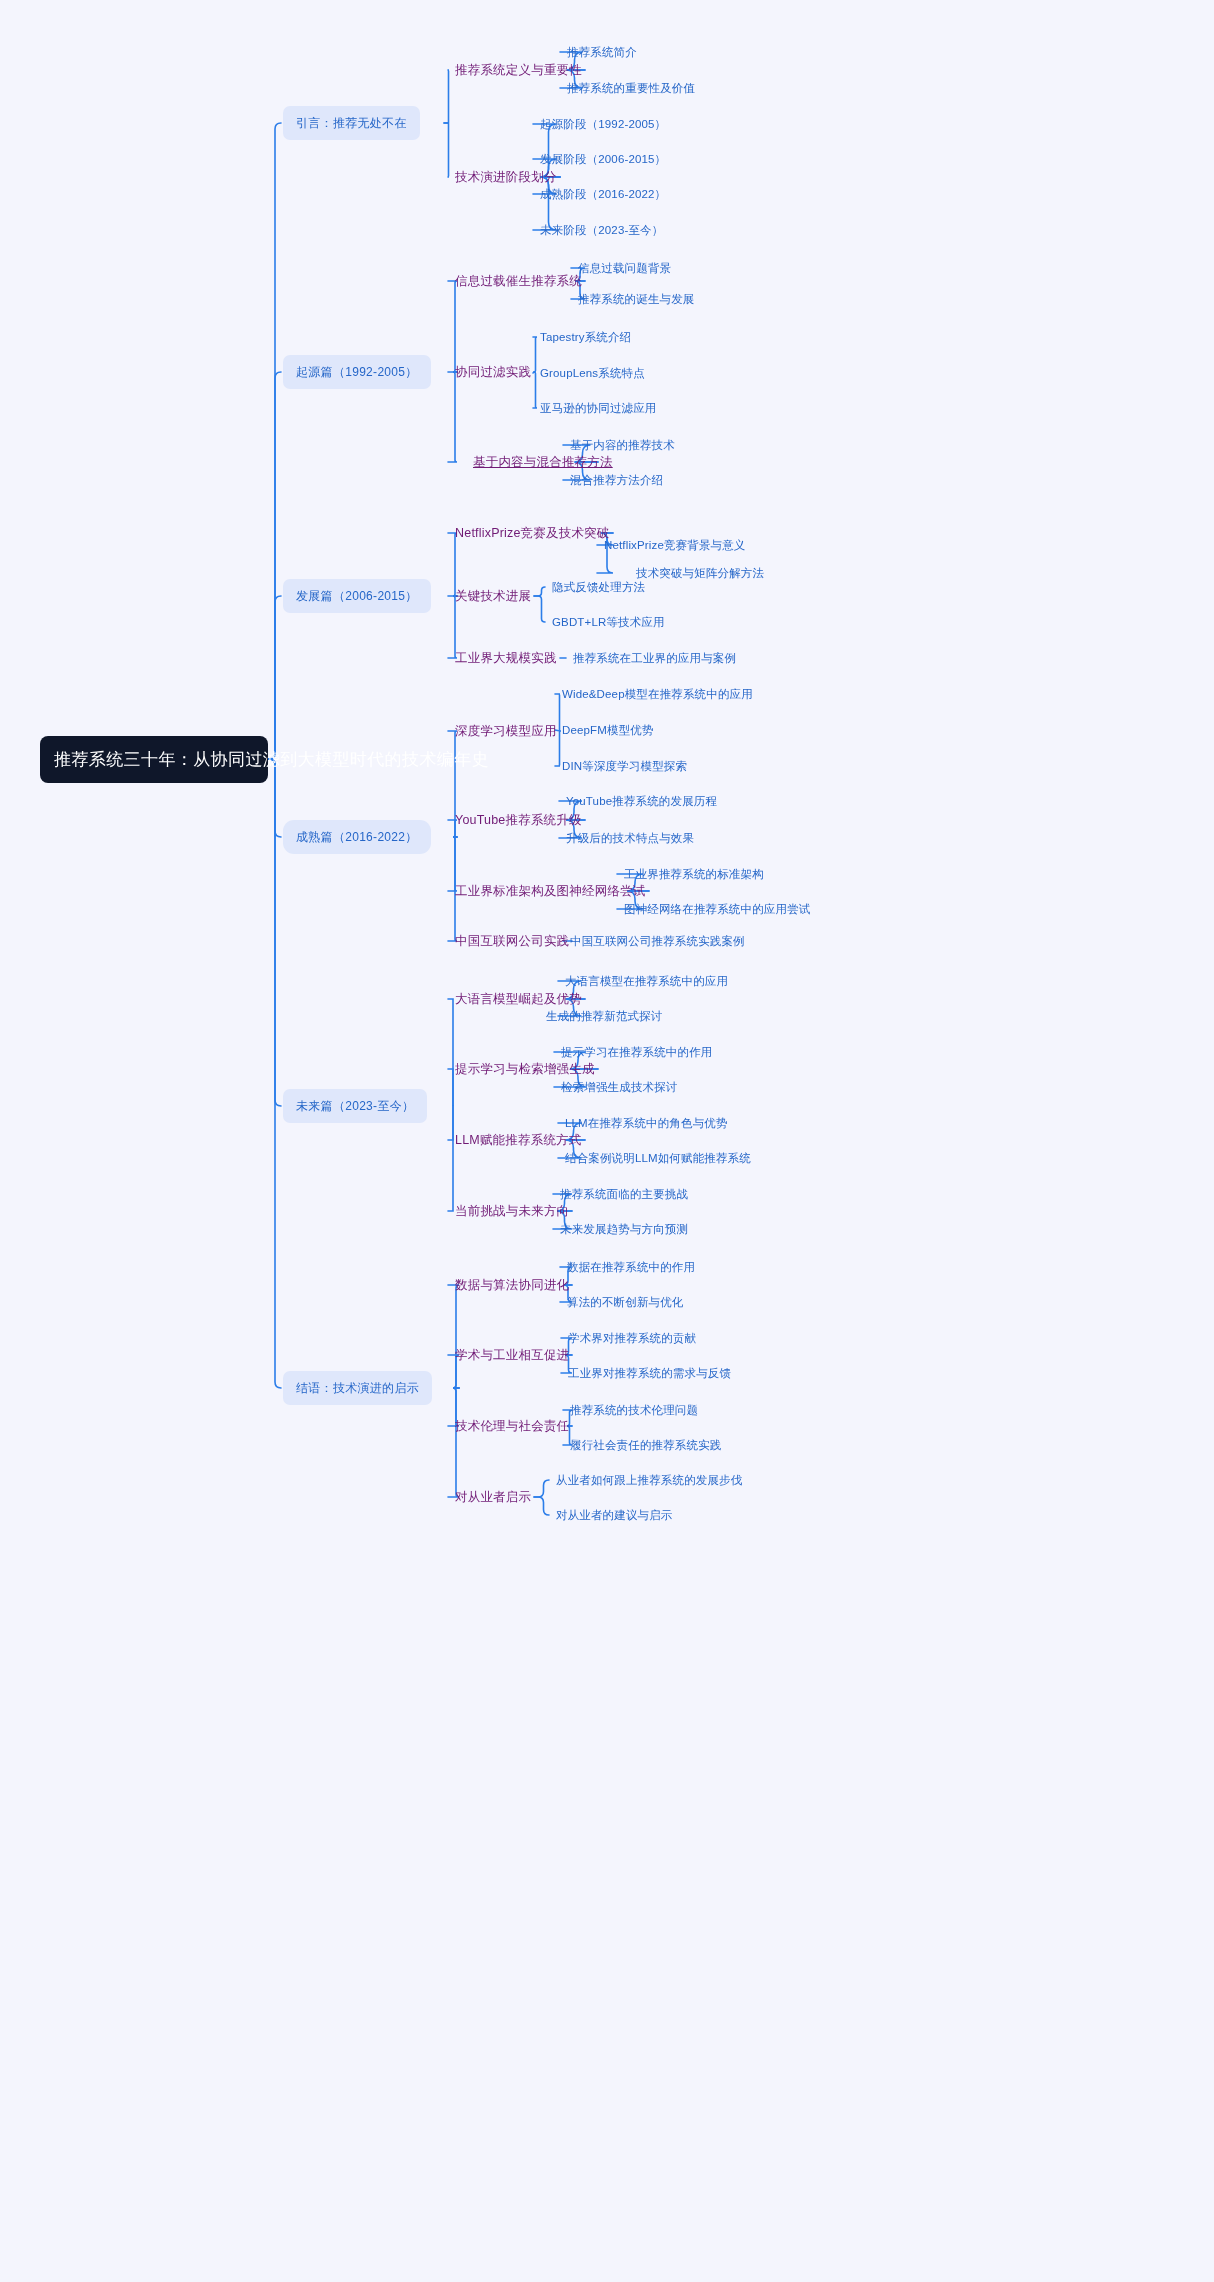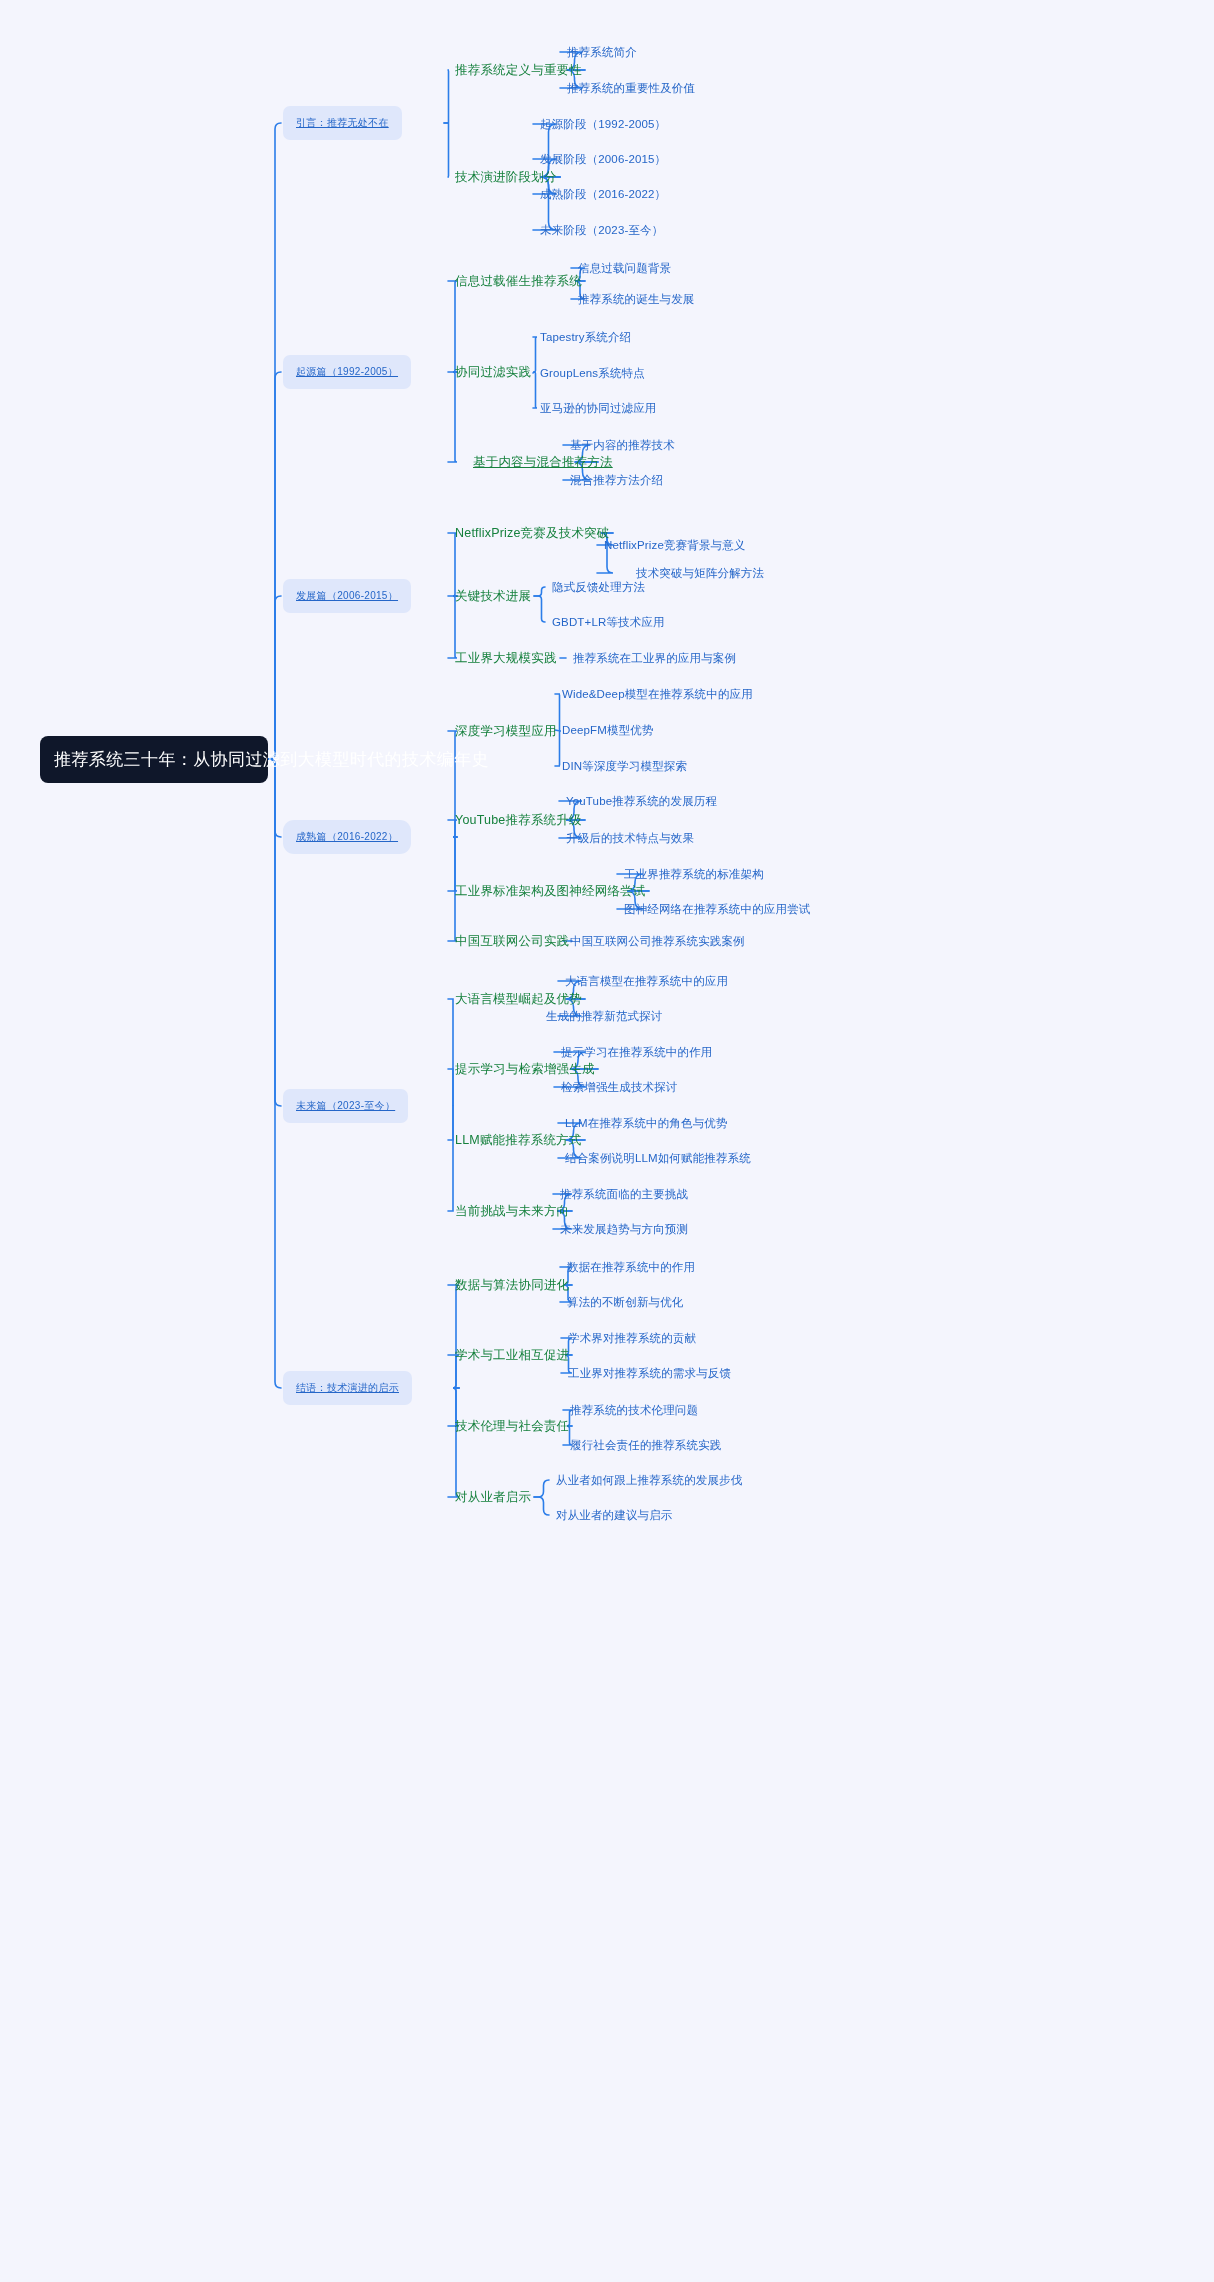--- a/index.html
+++ b/index.html
@@ -25,30 +25,29 @@
     padding:11px 14px;
     letter-spacing:.4px;
     font-weight:400;
   }
 
   
   .l1{
     background:#dfe7fb;
     color:#2566c8;
     border-radius:7px;
-    font-size:10px;
+    font-size:12px;
     line-height:20px;
     padding:7px 13px;
     letter-spacing:.3px;
-    text-decoration:underline;
   }
 
   
   .l2{
-    color:#15803d;
+    color:#701a75;
     font-size:12.5px;
     line-height:17px;
     letter-spacing:.2px;
     text-align:center;
   }
 
   
   .l3{
     color:#2566c8;
     font-size:11.5px;

